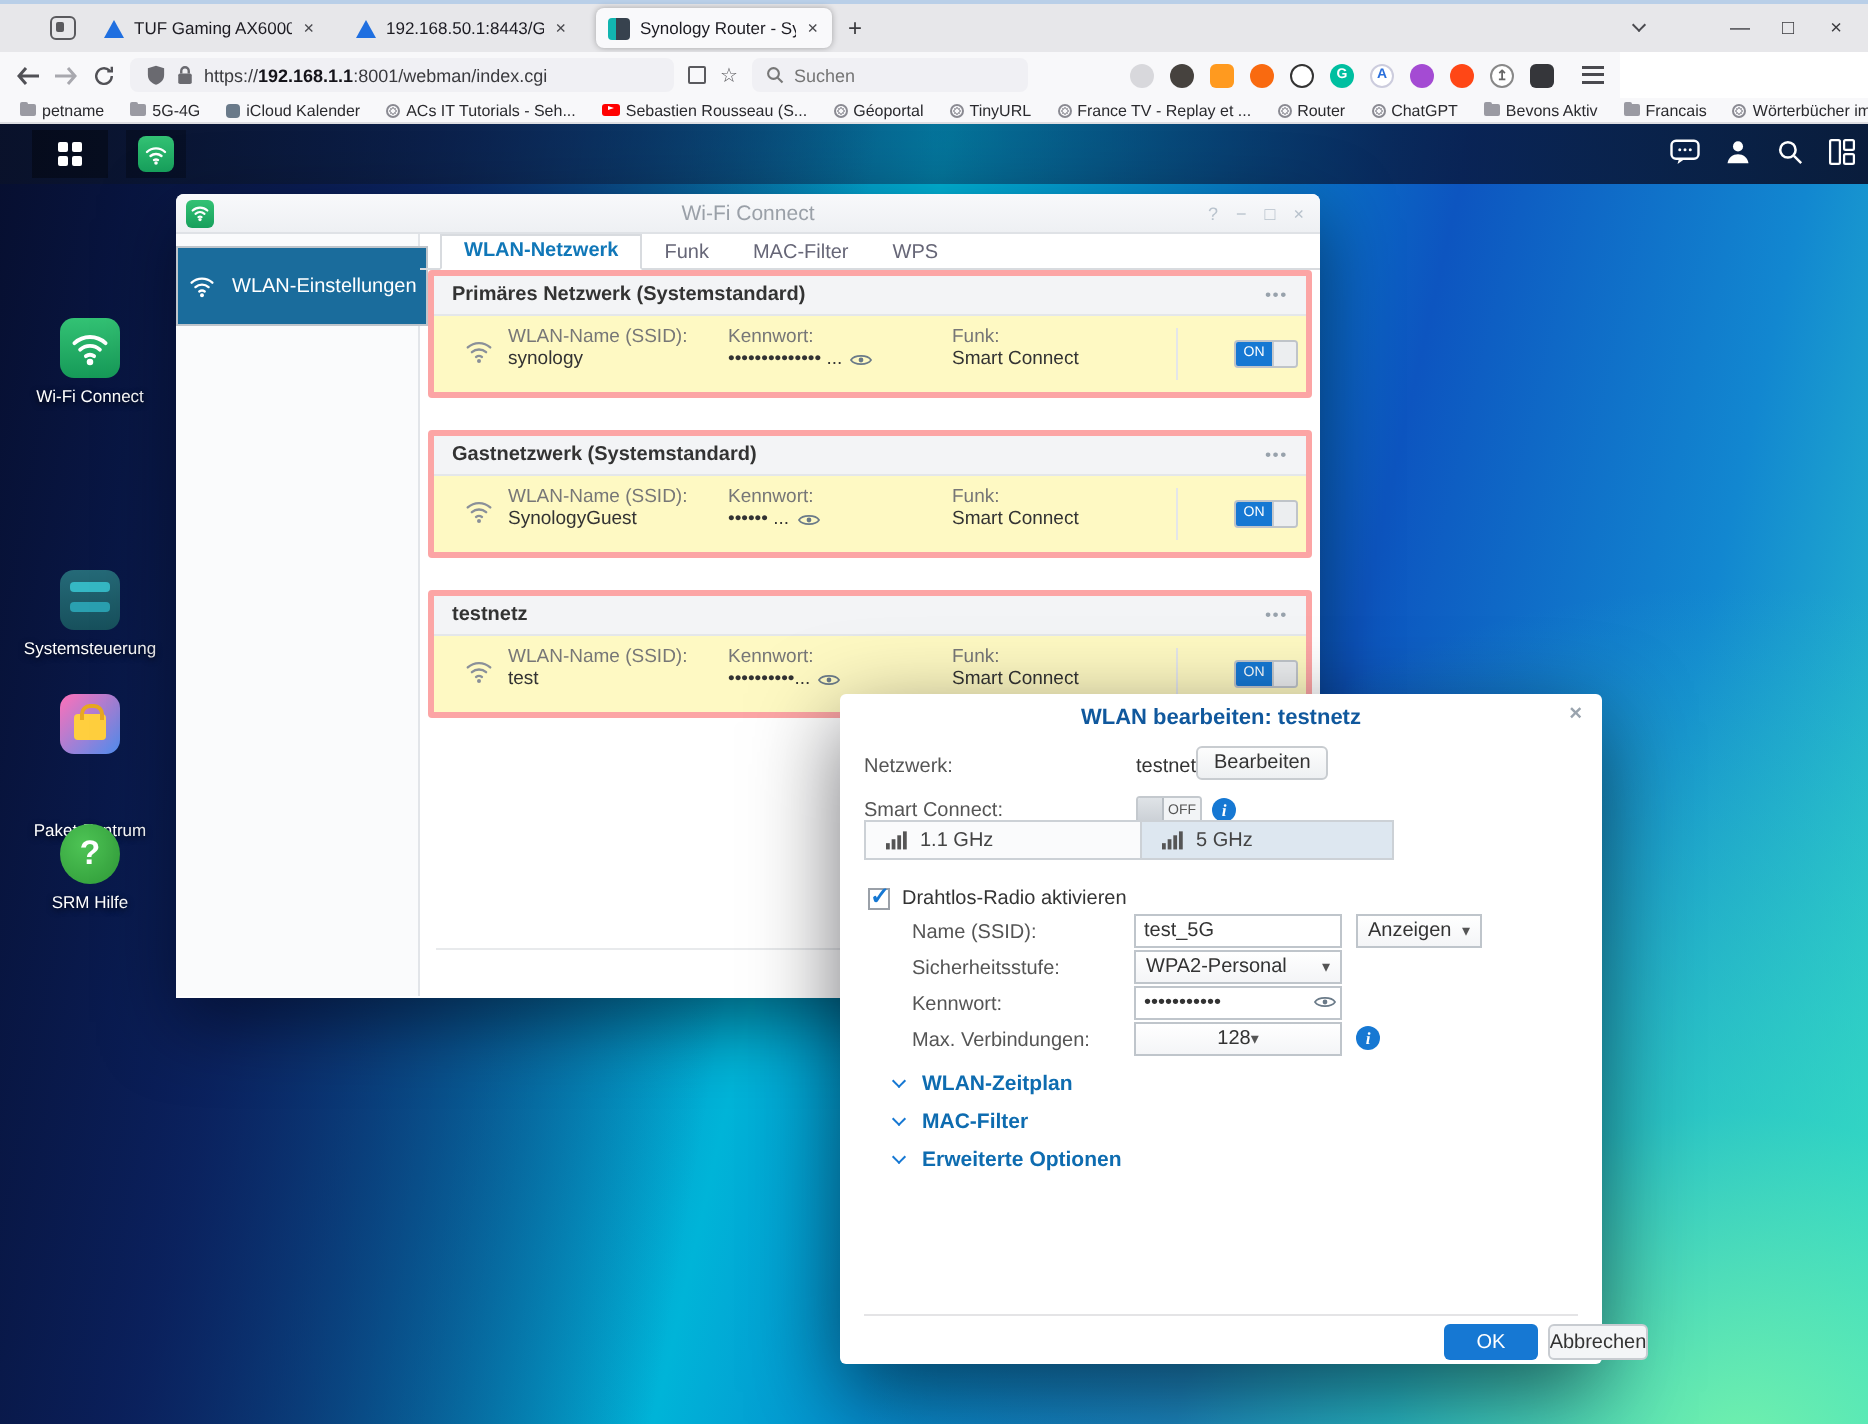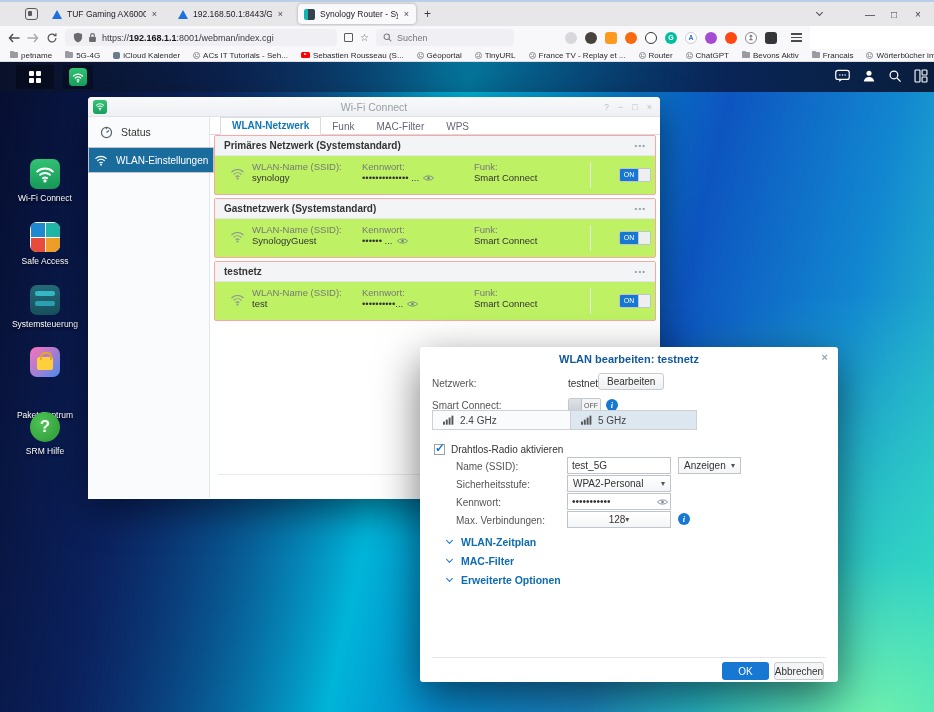--- a/index.html
+++ b/index.html
@@ -94,51 +94,51 @@
   .win-title { height:20px; background:linear-gradient(#f8f9fb,#eef0f3); border-bottom:1px solid #dfe2e6; border-radius:4px 4px 0 0;
                display:flex; align-items:center; position:relative; }
   .win-title .t { position:absolute; left:0; right:0; text-align:center; color:#9aa0a8; font-size:10.5px; }
   .win-title .wicon { margin-left:5px; width:14px; height:14px; border-radius:3px; background:linear-gradient(#33c274,#17a05c);
                       display:flex; align-items:center; justify-content:center; z-index:1; }
   .win-title .ctrls { position:absolute; right:8px; display:flex; gap:9px; color:#b8c2cc; font-size:9px; }
   .win-body { display:flex; height:381px; }
   .sidebar { width:122px; background:#fafbfc; border-right:1px solid #e2e5e9; padding-top:2px; }
   .sb-item { display:flex; align-items:center; gap:8px; padding-left:12px; height:22px; color:#333; font-size:10.5px; }
   .sb-item .si { color:#5a6672; display:flex; }
-  .sb-item.sel { height:26px; background:#1a6c9c; color:#fff; margin-top:4px; }
+  .sb-item.sel { height:40px; background:#1a6c9c; color:#fff; margin-top:4px; }
   .sb-item.sel .si { color:#fff; }
   .sb-item.m1 { margin-top:2px; } .sb-item.m2 { margin-top:7px; } .sb-item.m3 { margin-top:5px; }
   .content { flex:1; position:relative; }
   .tabs-row { height:18px; border-bottom:1px solid #d8dbdf; padding-left:10px; display:flex; align-items:flex-end; }
   .wtab { padding:2px 11px 3px; font-size:10px; color:#667; margin-bottom:-1px; }
   .wtab.active { background:#fff; border:1px solid #d8dbdf; border-bottom:1px solid #fff; color:#1077b8; font-weight:bold; }
   .toolbar { padding:5px 0 5px 8px; }
   .btn { display:inline-block; background:linear-gradient(#fdfdfd,#eef0f2); border:1px solid #c8ccd0; border-radius:3px;
          padding:2px 9px; font-size:10px; color:#333; }
   .panels { padding:0 4px; }
-  .panel { border:1px solid #fca5a5; border-radius:2px; margin-bottom:3px; background:#bef264; }
+  .panel { border:3px solid #fca5a5; border-radius:2px; margin-bottom:16px; background:#fef9c3; }
   .phead { display:flex; justify-content:space-between; align-items:center; background:#f3f4f6; padding:4px 9px;
            font-weight:bold; font-size:10px; color:#333; border-bottom:1px solid #e4e7ea; }
   .dots { color:#98a2ac; letter-spacing:1px; font-size:8px; }
   .net-row { position:relative; height:38px; }
   .nwifi { position:absolute; left:15px; top:11px; color:#8a9099; }
   .ncol { position:absolute; top:5px; font-size:9.5px; }
   .ncol .l { color:#777; margin-bottom:5px; }
   .ncol .v { color:#333; display:flex; align-items:center; gap:4px; }
   .c1{left:37px;} .c2{left:147px;} .c3{left:259px;}
   .eye { color:#6a7a88; display:inline-flex; }
   .vdiv { position:absolute; right:64px; top:6px; bottom:6px; width:1px; background:#e4e6e9; }
   .tg { position:absolute; right:4px; top:12px; width:32px; height:14px; border:1px solid #bfc4c9; border-radius:2px;
         display:flex; overflow:hidden; background:#e8eaed; }
   .tg .on { flex:1; background:#1678d3; color:#fff; font-size:7px; text-align:center; line-height:12px; }
   .tg .knob { width:12px; background:#eceef0; border-left:1px solid #c6c9cd; }
   .footer-line { position:absolute; left:8px; right:8px; bottom:23px; height:1px; background:#e8eaec; }
 
   
-  .dialog { position:absolute; left:420px; top:285px; width:418px; height:335px; background:#fff; border-radius:3px;
+  .dialog { position:absolute; left:420px; top:285px; width:381px; height:335px; background:#fff; border-radius:3px;
             box-shadow:0 14px 44px rgba(0,0,10,.55); }
   .dlg-title { height:24px; position:relative; display:flex; align-items:center; justify-content:center;
                font-weight:bold; font-size:11px; color:#10589d; }
   .dlg-close { position:absolute; right:10px; top:4px; color:#9aa4ae; font-size:11px; }
   .dl { position:absolute; font-size:10px; color:#555; }
   .dv { position:absolute; font-size:10px; color:#333; }
   .mini-btn { position:absolute; background:linear-gradient(#fdfdfd,#eef0f2); border:1px solid #c8ccd0; border-radius:3px;
               padding:2px 8px; font-size:10px; color:#333; }
   .tg-off { position:absolute; left:148px; top:51px; width:33px; height:15px; border:1px solid #c4c9ce; border-radius:2px;
             display:flex; overflow:hidden; }
@@ -360,29 +360,20 @@
 
     <div class="dicon" style="top:97px;">
       <div class="ic ic-wifi">
         <svg width="20" height="18" viewBox="0 0 24 22">
             <path d="M2.5 8a14 14 0 0 1 19 0M6 12a9 9 0 0 1 12 0M9.5 16a4.5 4.5 0 0 1 5 0" fill="none" stroke="#fff" stroke-width="2.4" stroke-linecap="round"></path>
             <circle cx="12" cy="19.5" r="2" fill="#fff"></circle>
           </svg>
       </div>
       <div class="lbl">Wi-Fi Connect</div>
     </div>
-    <div class="dicon" style="top:160px;">
-      <div class="ic ic-safe">
-          <span></span>
-          <span></span>
-          <span></span>
-          <span></span>
-        </div>
-      <div class="lbl">Safe Access</div>
-    </div>
     <div class="dicon" style="top:223px;">
       <div class="ic ic-sys"></div>
       <div class="lbl">Systemsteuerung</div>
     </div>
     <div class="dicon" style="top:285px;">
       <div class="ic ic-pkg">
           <span class="bag"></span>
         </div>
       <div class="lbl narrow">Paket-Zentrum</div>
     </div>
@@ -402,30 +393,20 @@
         <span class="t">Wi-Fi Connect</span>
         <span class="ctrls">
           <span>?</span>
           <span>−</span>
           <span>□</span>
           <span>×</span>
         </span>
       </div>
       <div class="win-body">
         <div class="sidebar">
-          <div class="sb-item m1">
-            <span class="si">
-              <svg width="13" height="13" viewBox="0 0 16 16">
-                  <circle cx="8" cy="8" r="6.2" fill="none" stroke="currentColor" stroke-width="1.5"></circle>
-                  <path d="M8 8 11 5.5" stroke="currentColor" stroke-width="1.5"></path>
-                  <path d="M8 1.8V4" stroke="currentColor" stroke-width="1.5"></path>
-                </svg>
-            </span>
-            <span>Status</span>
-          </div>
           <div class="sb-item sel">
             <span class="si">
               <svg width="14" height="12" viewBox="0 0 24 22">
                   <path d="M2.5 8a14 14 0 0 1 19 0M6 12a9 9 0 0 1 12 0M9.5 16a4.5 4.5 0 0 1 5 0" fill="none" stroke="currentColor" stroke-width="2.2" stroke-linecap="round"></path>
                   <circle cx="12" cy="19.5" r="1.8" fill="currentColor"></circle>
                 </svg>
             </span>
             <span>WLAN-Einstellungen</span>
           </div>
           <div class="sb-item m2">
@@ -568,21 +549,21 @@
       <div class="bandtabs">
         <span class="btab b1">
           <span class="bars">
               <svg width="11" height="10" viewBox="0 0 14 12">
                 <rect x="0" y="8" width="2.4" height="4" fill="currentColor"></rect>
                 <rect x="3.6" y="5.5" width="2.4" height="6.5" fill="currentColor"></rect>
                 <rect x="7.2" y="3" width="2.4" height="9" fill="currentColor"></rect>
                 <rect x="10.8" y="0.5" width="2.4" height="11.5" fill="currentColor"></rect>
               </svg>
             </span>
-          <span>2.4 GHz</span>
+          <span>1.1 GHz</span>
         </span>
         <span class="btab b2">
           <span class="bars">
               <svg width="11" height="10" viewBox="0 0 14 12">
                 <rect x="0" y="8" width="2.4" height="4" fill="currentColor"></rect>
                 <rect x="3.6" y="5.5" width="2.4" height="6.5" fill="currentColor"></rect>
                 <rect x="7.2" y="3" width="2.4" height="9" fill="currentColor"></rect>
                 <rect x="10.8" y="0.5" width="2.4" height="11.5" fill="currentColor"></rect>
               </svg>
             </span>

